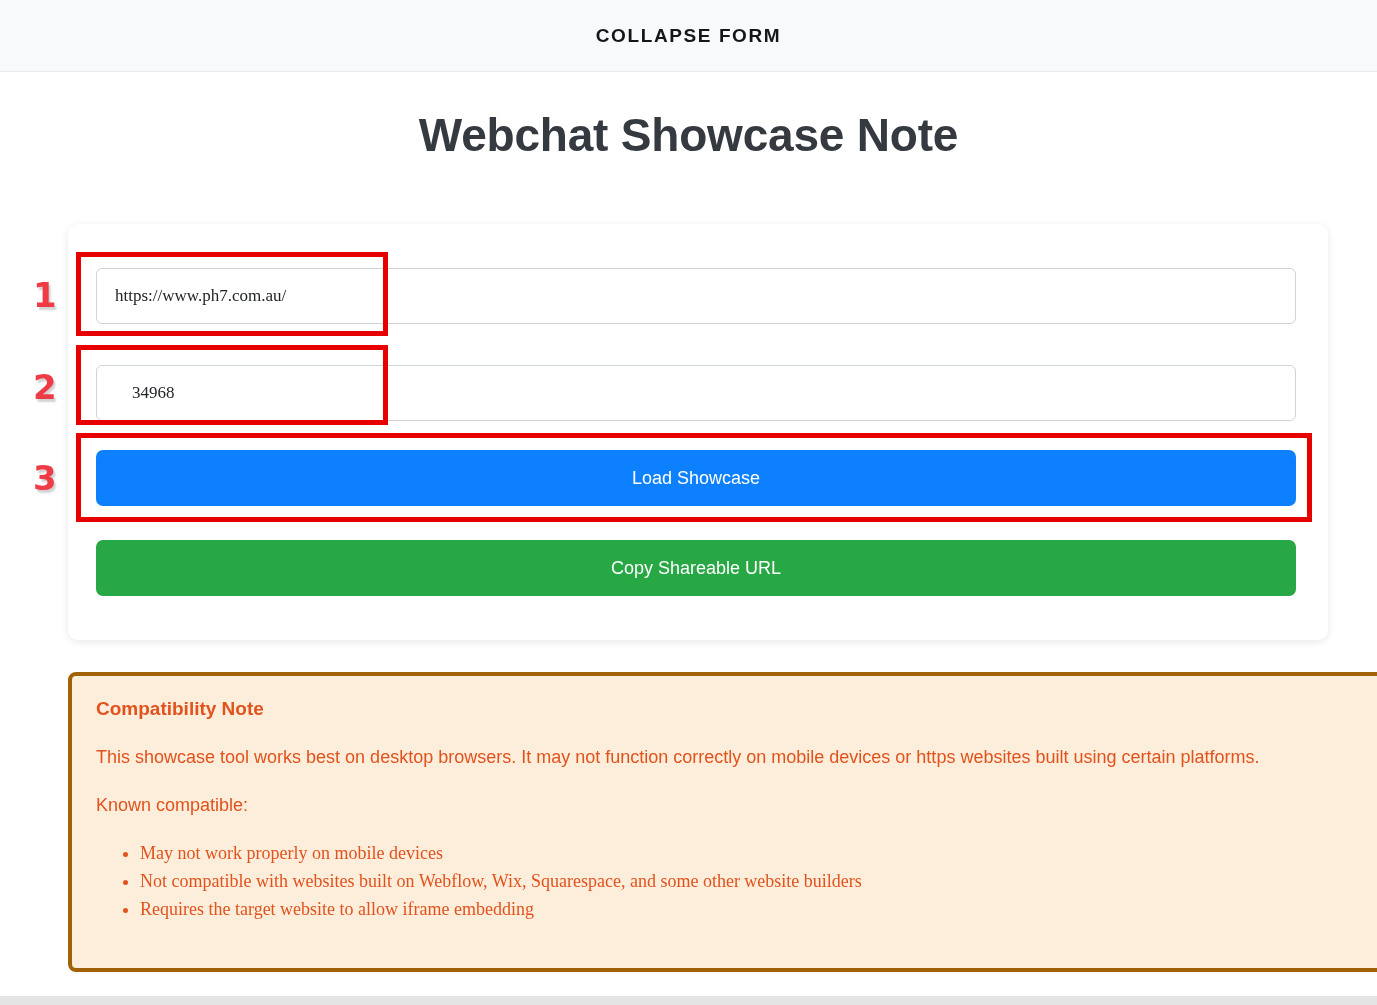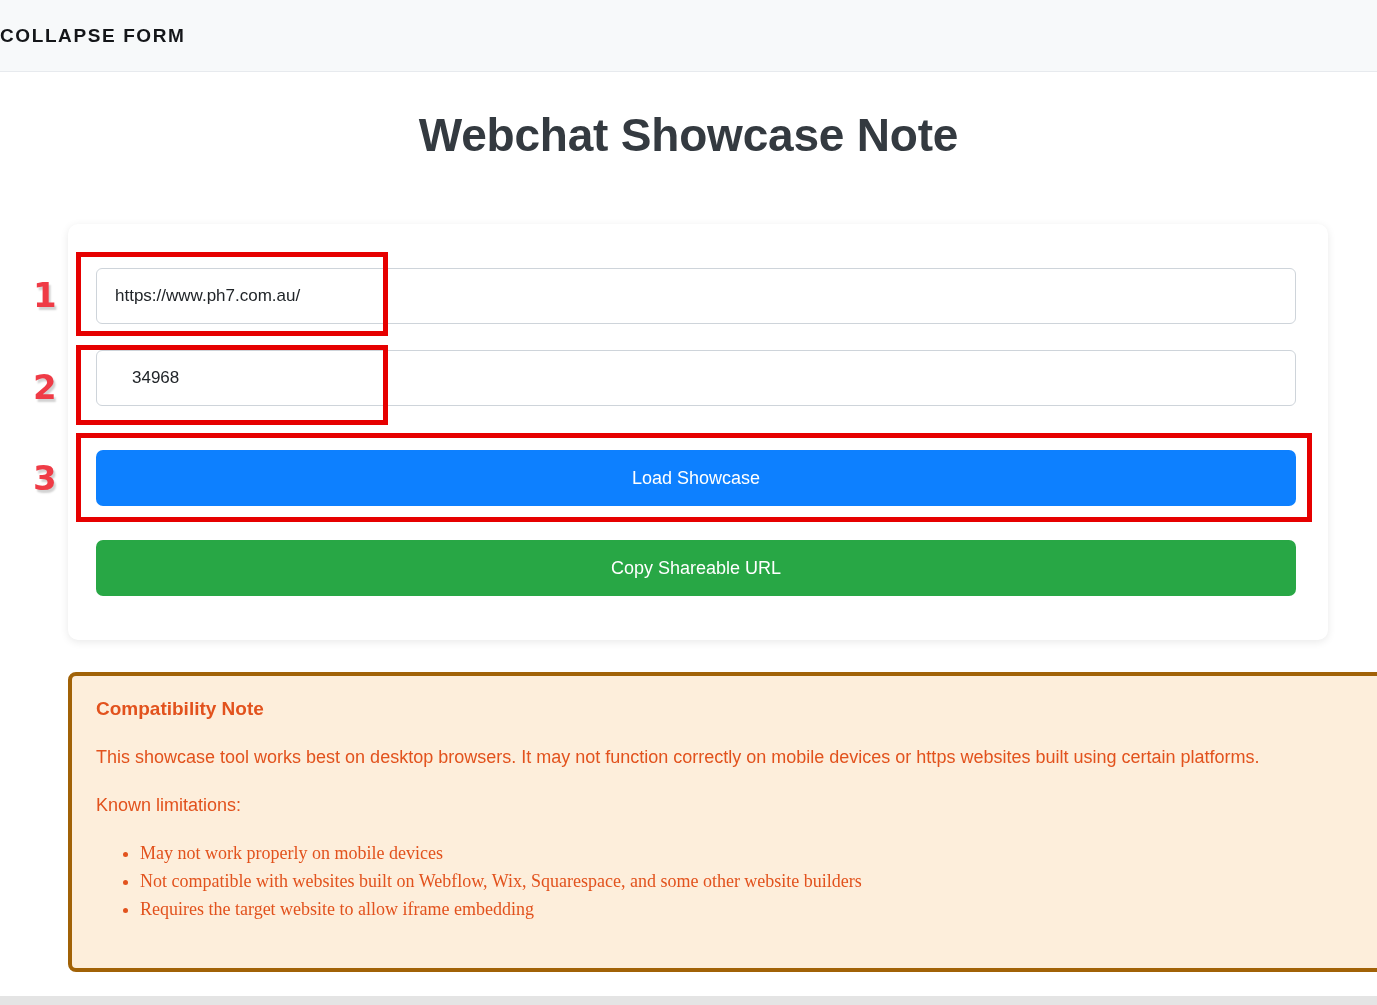--- a/index.html
+++ b/index.html
@@ -17,21 +17,21 @@
     position: relative;
   }
 
   
   .topbar {
     height: 72px;
     background: #f7f9fa;
     border-bottom: 1px solid #e7eaee;
     display: flex;
     align-items: center;
-    justify-content: flex-start;
+    justify-content: center;
     box-sizing: border-box;
   }
   .topbar-title {
     font-size: 19px;
     font-weight: bold;
     letter-spacing: 1.6px;
     color: #141619;
   }
 
   
@@ -60,28 +60,28 @@
 
   .field {
     position: absolute;
     left: 28px;
     width: 1200px;
     height: 56px;
     box-sizing: border-box;
     border: 1px solid #ced4da;
     border-radius: 6px;
     background: #ffffff;
-    font-family: Liberation Sans, sans-serif;
+    font-family: Liberation Serif, serif;
     font-size: 17px;
     color: #212529;
     padding: 0 18px;
     outline: none;
   }
   #url-field  { top: 44px; }
-  #id-field   { top: 126px; padding-left: 35px; }
+  #id-field   { top: 141px; padding-left: 35px; }
 
   .btn {
     position: absolute;
     left: 28px;
     width: 1200px;
     height: 56px;
     box-sizing: border-box;
     border: none;
     border-radius: 7px;
     color: #ffffff;
@@ -194,21 +194,21 @@
 
 <div class="anno-num" id="anno-num-1">1</div>
 <div class="anno-num" id="anno-num-2">2</div>
 <div class="anno-num" id="anno-num-3">3</div>
 
 <div class="alert">
   <div class="alert-title">Compatibility Note</div>
 
   <p class="alert-p">This showcase tool works best on desktop browsers. It may not function correctly on mobile devices or https websites built using certain platforms.</p>
 
-  <p class="alert-p">Known limitations:</p>
+  <p class="alert-p">Known compatible:</p>
 
   <ul class="alert-list">
     <li>May not work properly on mobile devices</li>
     <li>Not compatible with websites built on Webflow, Wix, Squarespace, and some other website builders</li>
     <li>Requires the target website to allow iframe embedding</li>
   </ul>
 </div>
 
 <div class="bottom-strip"></div>
 

